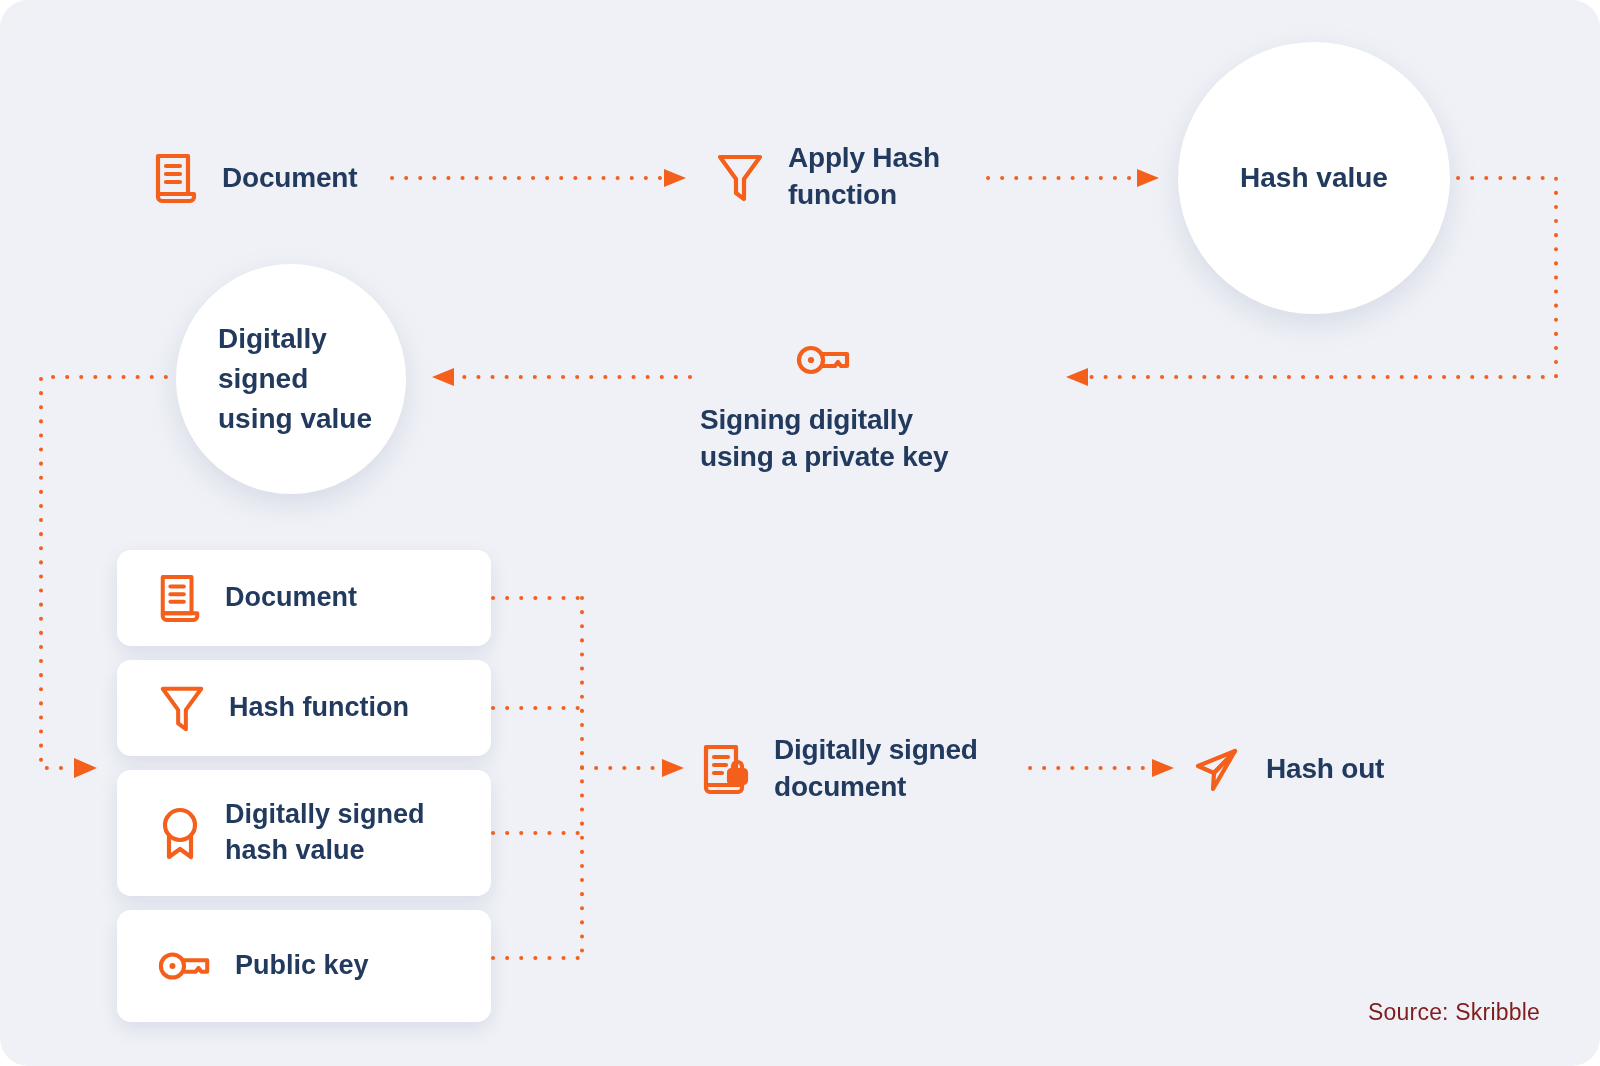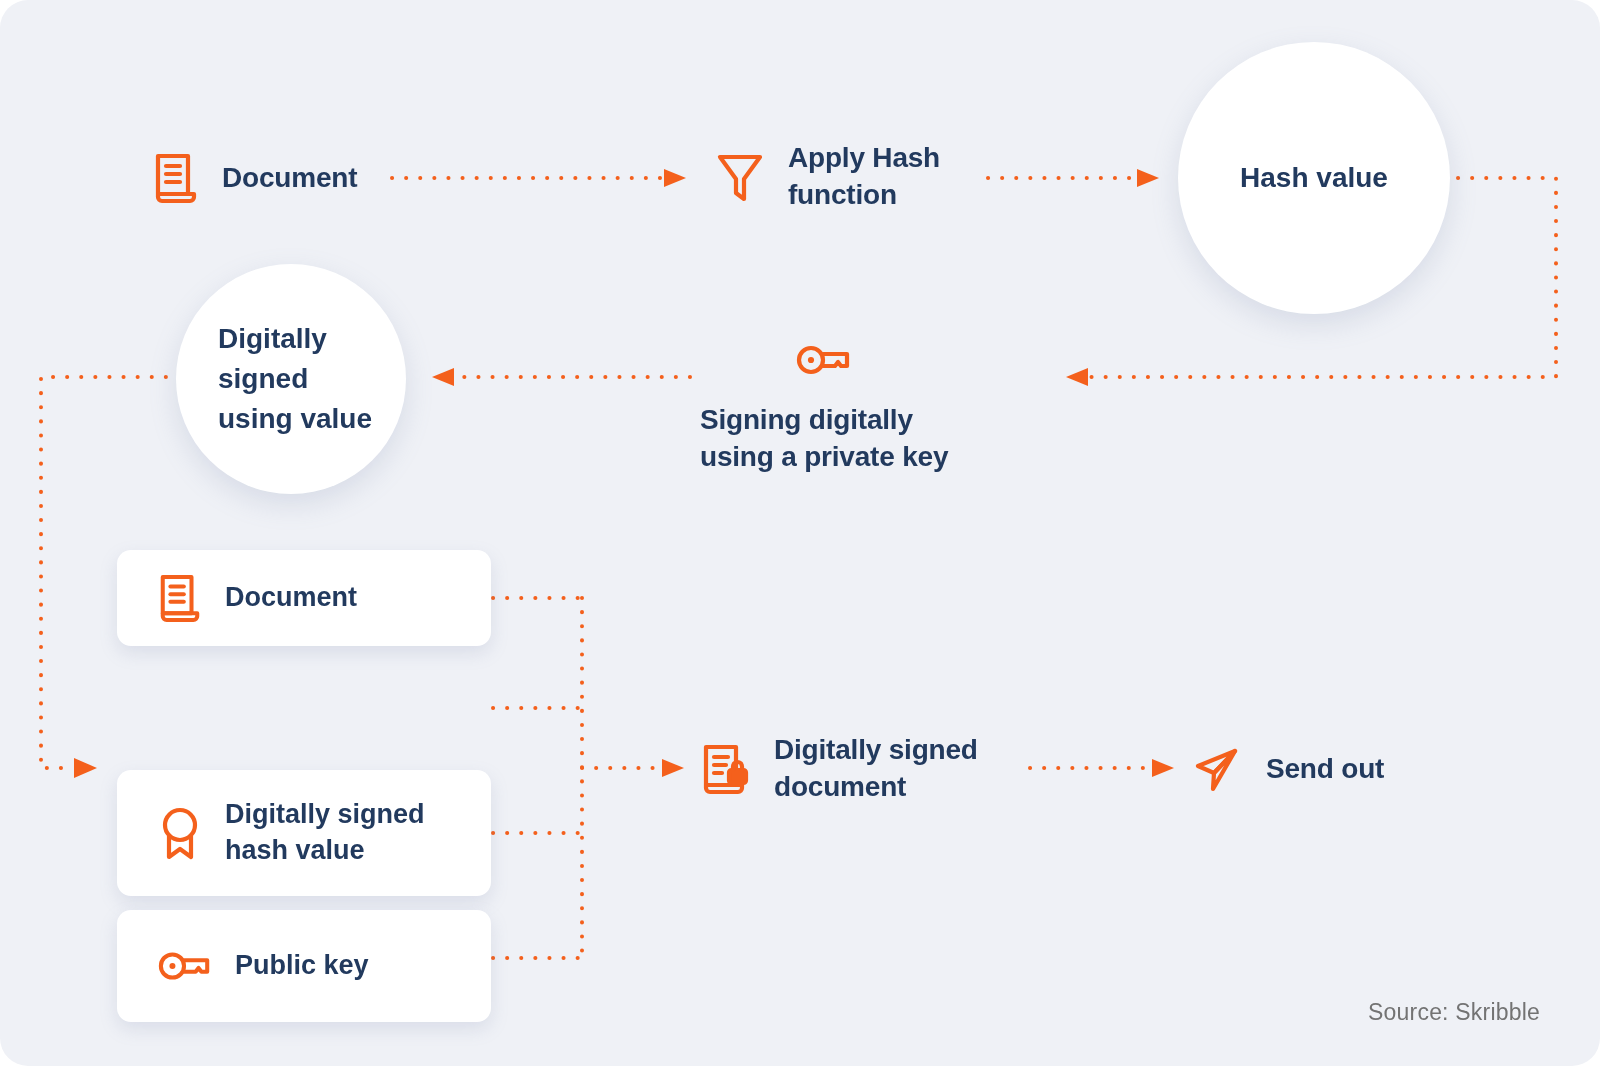--- a/index.html
+++ b/index.html
@@ -105,21 +105,21 @@
     font-weight: bold;
     font-size: 27px;
     line-height: 1.33;
     white-space: pre-line;
   }
   
   #source-note {
     position: absolute;
     right: 60px;
     bottom: 40px;
-    color: #737373;
+    color: #7f1d1d;
     font-size: 23px;
     font-weight: normal;
     letter-spacing: 0.2px;
   }
 </style>
 </head>
 <body>
 
 <div id="canvas">
 
@@ -211,20 +211,28 @@
         <path d="M6,6 H36 V44 H6 Z"></path>
         <path d="M6,44 h36 v3 a4,4 0 0 1 -4,4 H10 a4,4 0 0 1 -4,-4 Z"></path>
         <path d="M14,16 H28"></path>
           <path d="M14,24 H28"></path>
           <path d="M14,32 H28"></path>
       </g>
     </svg>
     <div class="label">Document</div>
   </div>
 
+  <div class="card" id="card-hash-function" style="top:660px; height:96px;">
+    <svg class="ico" width="50" height="56" viewBox="0 0 52 58">
+      <g fill="none" stroke="#f4601c" stroke-width="4.2" stroke-linecap="round" stroke-linejoin="round">
+        <path d="M6,9 H46 L30,31 V51 L22,45 V31 Z"></path>
+      </g>
+    </svg>
+    <div class="label">Hash function</div>
+  </div>
 
   <div class="card" id="card-signed-hash" style="top:770px; height:126px;">
     <svg class="ico" width="46" height="58" viewBox="0 0 46 58">
       <g fill="none" stroke="#f4601c" stroke-width="4.2" stroke-linecap="round" stroke-linejoin="round">
         <circle cx="23" cy="21" r="15"></circle>
         <path d="M12,32 V53 L23,45 L34,53 V32"></path>
       </g>
     </svg>
     <div class="label">Digitally signed
 hash value</div>
@@ -257,18 +265,18 @@
 document</div>
   </div>
 
   <div class="node" id="node-send-out" style="left:1190px; top:742px;">
     <svg class="ico" width="54" height="54" viewBox="0 0 54 54">
       <g fill="none" stroke="#f4601c" stroke-width="4.2" stroke-linecap="round" stroke-linejoin="round">
         <path d="M45,9 L8,24 L24,31 Z"></path>
         <path d="M45,9 L24,31 L23,47 Z"></path>
       </g>
     </svg>
-    <div class="label">Send out</div>
+    <div class="label">Hash out</div>
   </div>
 
   <div id="source-note">Source: Skribble</div>
 
 </div>
 
 </body></html>

